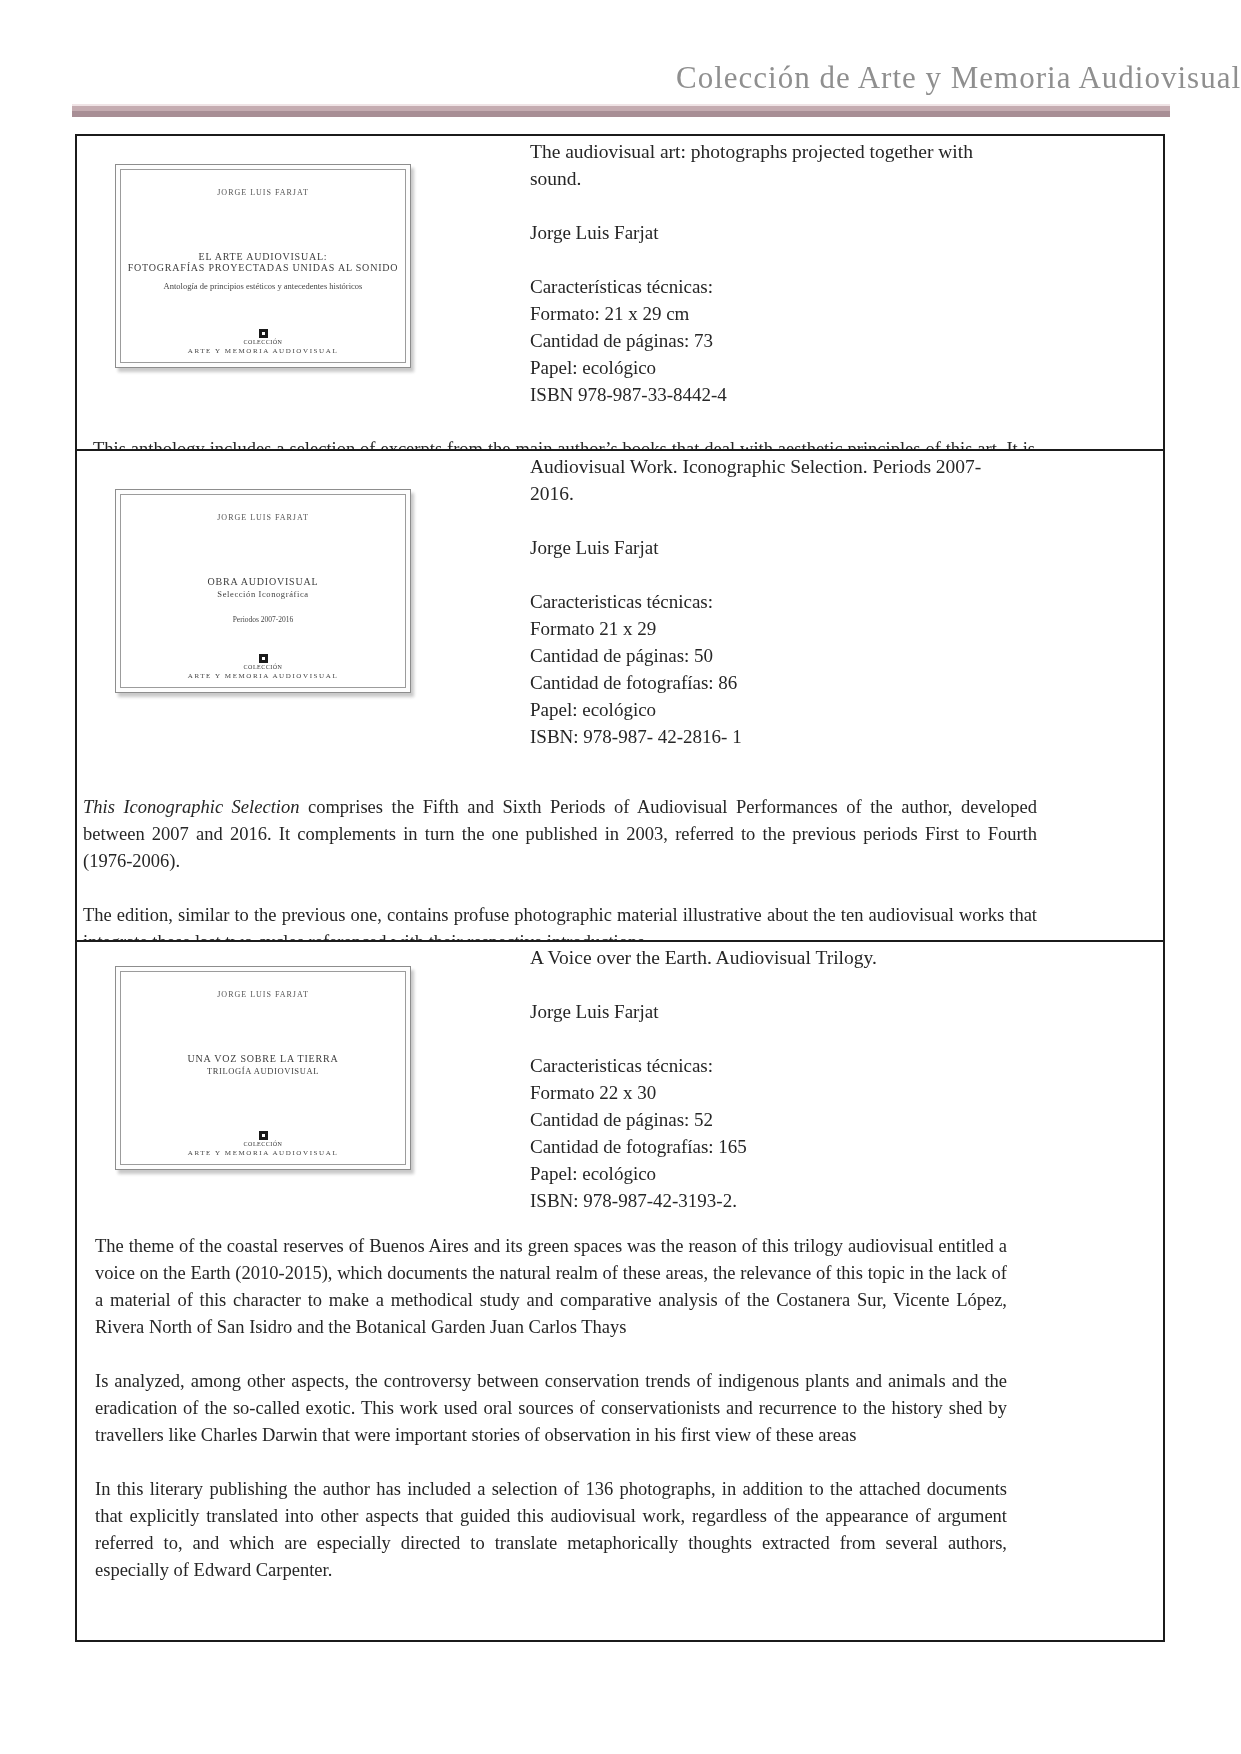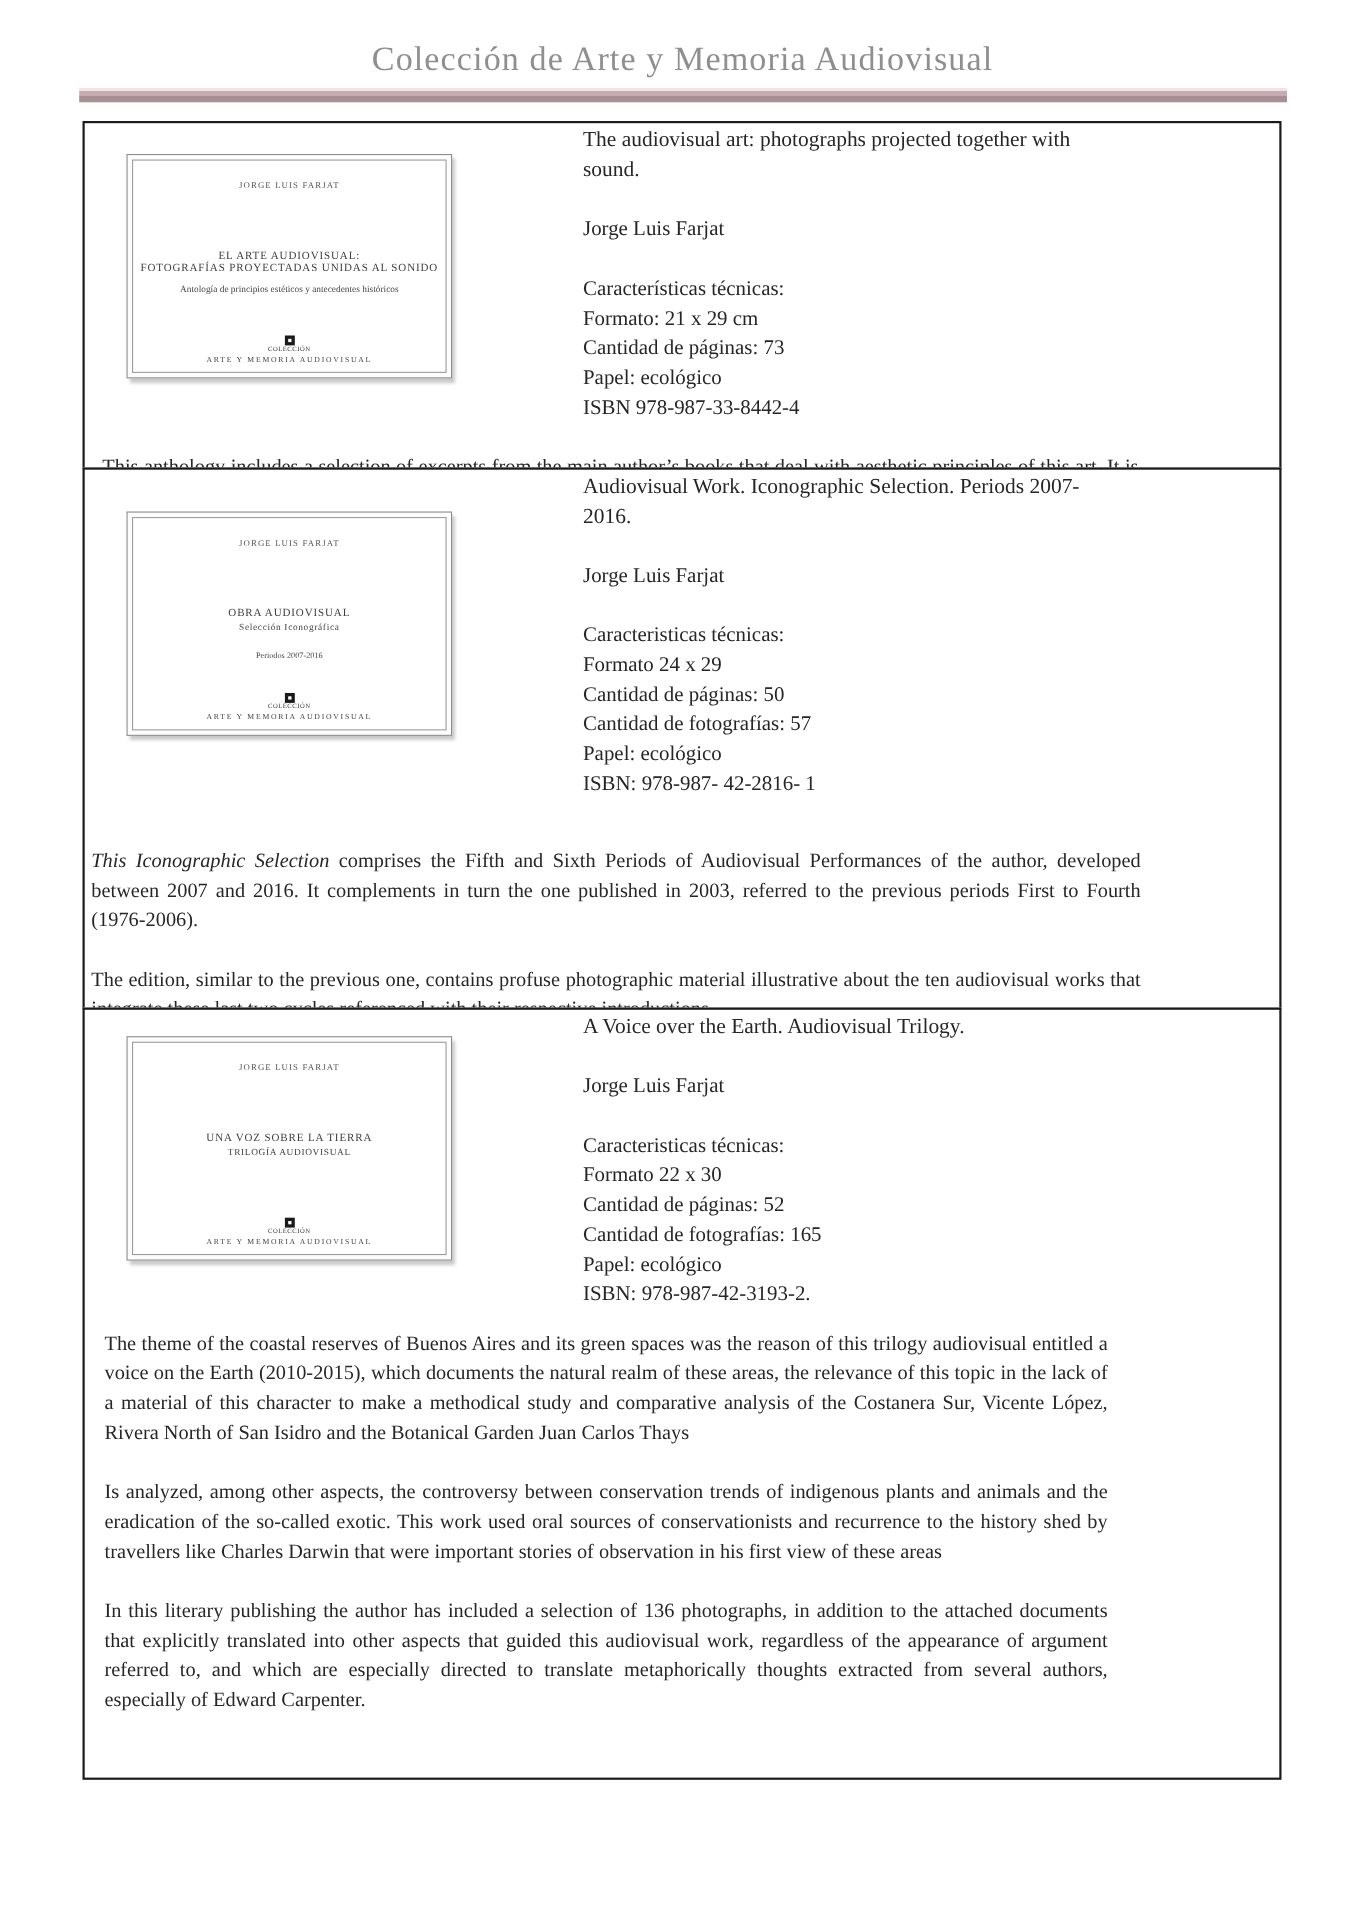--- a/index.html
+++ b/index.html
@@ -1,21 +1,21 @@
 <!DOCTYPE html>
 <html><head>
 <meta charset="utf-8">
 <style>
   * { margin: 0; padding: 0; box-sizing: border-box; }
   html, body { background: #ffffff; }
   body { font-family: "Liberation Serif", "DejaVu Serif", serif; color: #262626; }
   .page { position: relative; width: 1241px; height: 1754px; background: #fff; overflow: hidden; }
 
   
-  .header { padding-top: 36px; text-align: center; }
+  .header { padding-top: 60px; text-align: right; }
   .header-title {
     font-size: 31px; color: #8f8f8f; letter-spacing: 1px; font-weight: normal;
   }
   .header-bar {
     margin: 8px auto 0 auto; width: 1098px; height: 13px;
     background: linear-gradient(#efe3e5 0%, #efe3e5 18%, #c5acb1 18%, #c5acb1 55%, #a88e95 55%, #a88e95 100%);
   }
 
   
   .boxes { margin: 17px 0 0 75px; width: 1090px; }
@@ -140,23 +140,23 @@
                 <div class="cover-collection-name">ARTE Y MEMORIA AUDIOVISUAL</div>
               </div>
             </div>
           </div>
         </div>
         <div class="right-col">
           <div class="book-title">Audiovisual Work. Iconographic Selection. Periods 2007-2016.</div>
           <div class="book-author">Jorge Luis Farjat</div>
           <div class="specs">
             <div>Caracteristicas técnicas:</div>
-            <div>Formato 24 x 29</div>
+            <div>Formato 21 x 29</div>
             <div>Cantidad de páginas: 50</div>
-            <div>Cantidad de fotografías: 57</div>
+            <div>Cantidad de fotografías: 86</div>
             <div>Papel: ecológico</div>
             <div>ISBN: 978-987- 42-2816- 1</div>
           </div>
         </div>
       </div>
       <div class="desc">
         <p><span class="lead-italic">This Iconographic Selection</span><span> comprises the Fifth and Sixth Periods of Audiovisual Performances of the author, developed between 2007 and 2016. It complements in turn the one published in 2003, referred to the previous periods First to Fourth (1976-2006).</span></p>
         <p>The edition, similar to the previous one, contains profuse photographic material illustrative about the ten audiovisual works that integrate these last two cycles referenced with their respective introductions.</p>
         <p>The book is complemented by the relationship between the natural realm in the author’ audiovisual work, the identification of audiovisual and literary works, and the analytical index of names and subjects of his main literary works.</p>
       </div>

